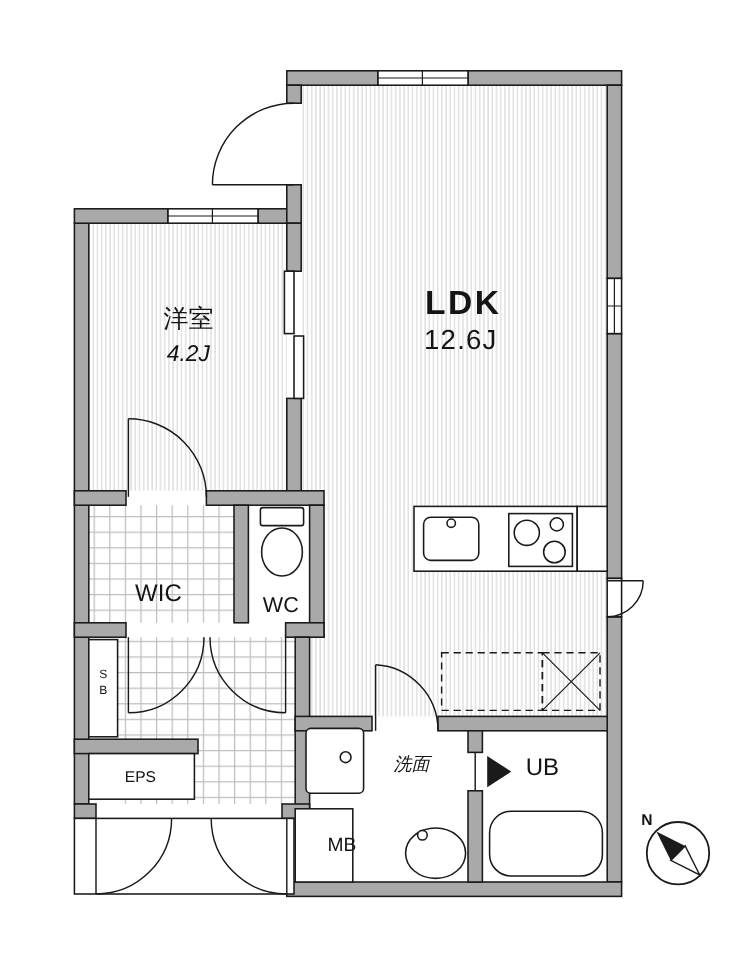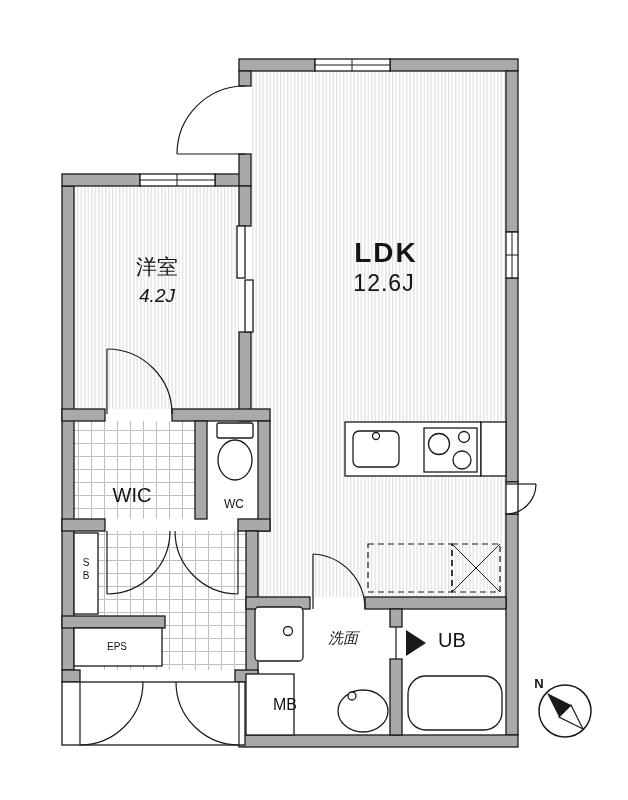--- a/index.html
+++ b/index.html
@@ -192,22 +192,22 @@
     <polygon points="547,679 571,691 559,703" fill="#1a1a1a"></polygon>
     <polygon points="583,715 571,691 559,703" fill="#ffffff" stroke="#1a1a1a" stroke-width="1.2"></polygon>
   </g>
 </svg>
 
 <div class="lbl" style="left:157px;top:252px;font-size:21px;">洋室</div>
 <div class="lbl" style="left:157px;top:281px;font-size:19px;font-style:italic;">4.2J</div>
 <div class="lbl" style="left:386px;top:239px;font-size:28px;letter-spacing:2px;font-weight:bold;">LDK</div>
 <div class="lbl" style="left:384px;top:269px;font-size:23px;letter-spacing:1px;text-align:right;">12.6J</div>
 <div class="lbl" style="left:132px;top:481px;font-size:20px;">WIC</div>
-<div class="lbl" style="left:234px;top:490px;font-size:12px;">WC</div>
+<div class="lbl" style="left:234px;top:490px;font-size:18px;">WC</div>
 <div class="lbl" style="left:86px;top:549px;font-size:10px;">S</div>
 <div class="lbl" style="left:86px;top:562px;font-size:10px;">B</div>
-<div class="lbl" style="left:117px;top:633px;font-size:10px;">EPS</div>
+<div class="lbl" style="left:117px;top:633px;font-size:13px;">EPS</div>
 <div class="lbl" style="left:285px;top:691px;font-size:16px;">MB</div>
 <div class="lbl" style="left:343px;top:623px;font-size:15px;font-style:italic;">洗面</div>
 <div class="lbl" style="left:452px;top:626px;font-size:20px;">UB</div>
 <div class="lbl" style="left:539px;top:669px;font-size:13px;font-weight:bold;">N</div>
 
 </div>
 
 </body></html>

